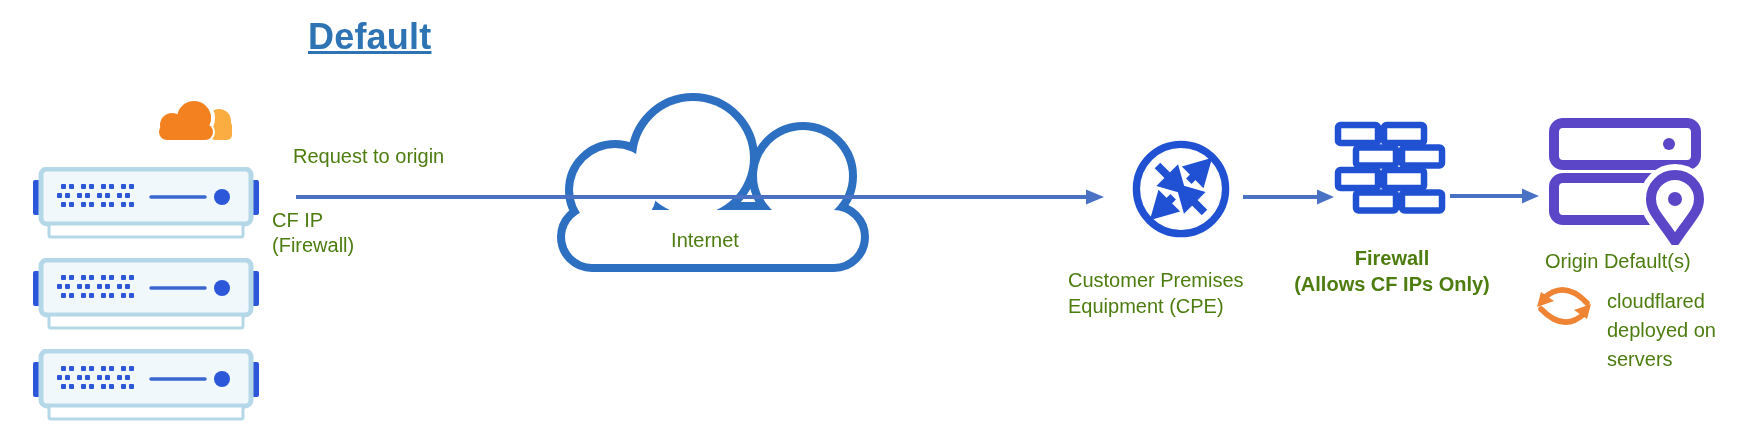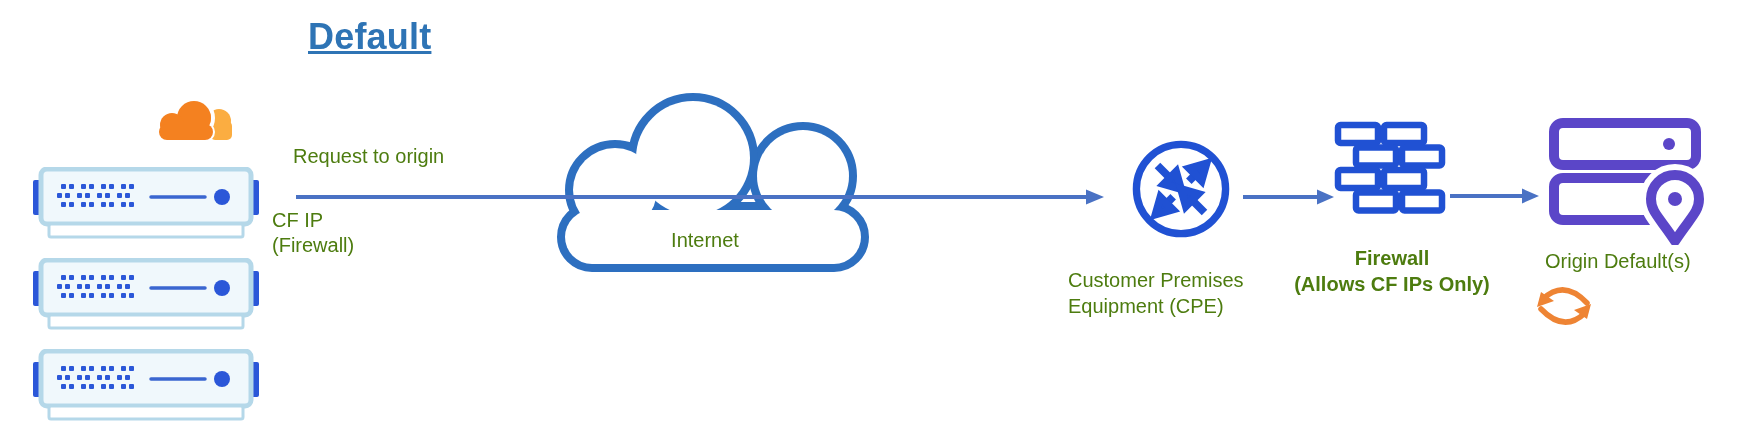--- a/index.html
+++ b/index.html
@@ -234,14 +234,17 @@
 
   <div class="abs lbl" style="left:1545px;top:248px;">Origin Default(s)</div>
 
   <svg class="abs" style="left:1533px;top:283px;" width="62" height="44" viewBox="0 0 62 44">
     <path d="M54 20 Q 31 -4 10 16" fill="none" stroke="#ee8434" stroke-width="5.5" stroke-linecap="round"></path>
     <polygon points="4,24 8,9 21,18" fill="#ee8434"></polygon>
     <path d="M8 26 Q 31 50 52 30" fill="none" stroke="#ee8434" stroke-width="5.5" stroke-linecap="round"></path>
     <polygon points="58,21 54,36 41,27" fill="#ee8434"></polygon>
   </svg>
 
+  <div class="abs lbl" style="left:1607px;top:287px;line-height:29px;">cloudflared
+deployed on
+servers</div>
 
 </div>
 
 </body></html>

